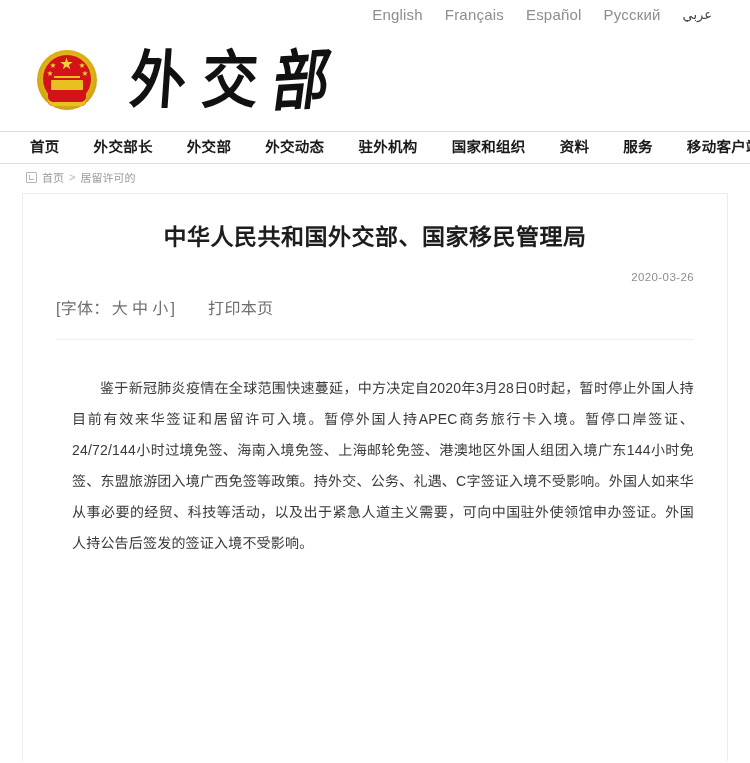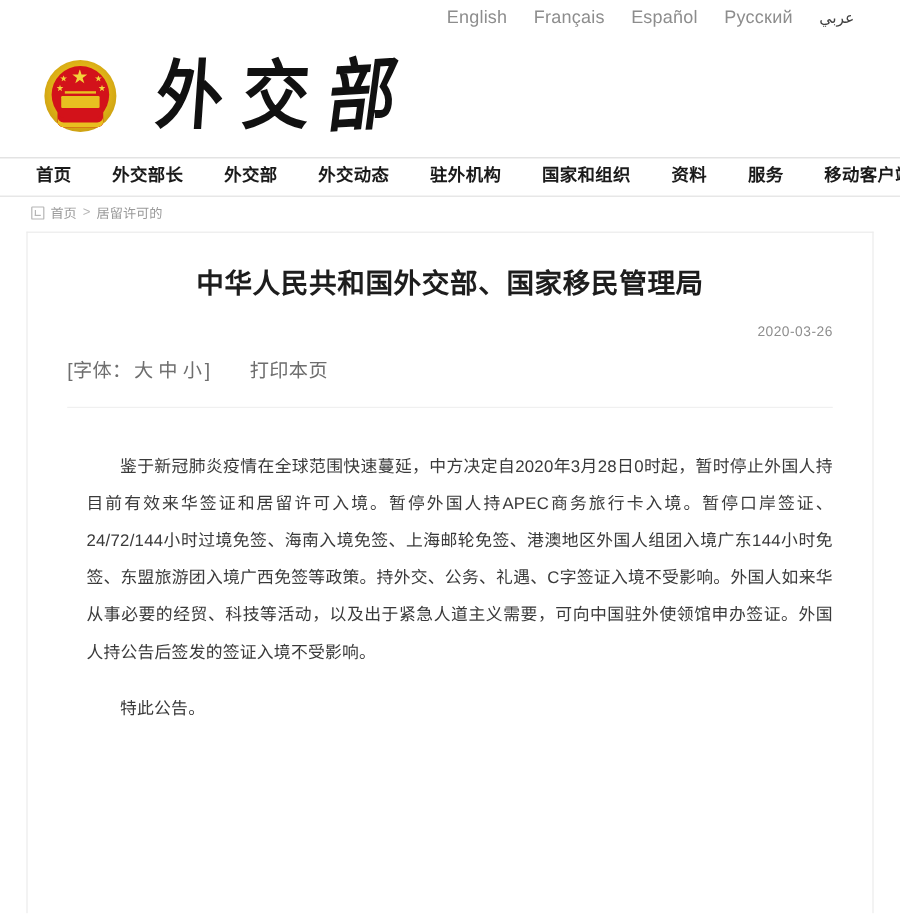--- a/index.html
+++ b/index.html
@@ -301,17 +301,16 @@
 
   <div class="article-tools">
     <span class="fontsizes"><span>[字体：</span><a class="fs" href="#">大</a><a class="fs" href="#">中</a><a class="fs" href="#">小</a><span>]</span></span>
     <a class="print-link" href="#">打印本页</a>
   </div>
 
   <div class="divider"></div>
 
   <div class="article-body">
     <p>鉴于新冠肺炎疫情在全球范围快速蔓延，中方决定自2020年3月28日0时起，暂时停止外国人持目前有效来华签证和居留许可入境。暂停外国人持APEC商务旅行卡入境。暂停口岸签证、24/72/144小时过境免签、海南入境免签、上海邮轮免签、港澳地区外国人组团入境广东144小时免签、东盟旅游团入境广西免签等政策。持外交、公务、礼遇、C字签证入境不受影响。外国人如来华从事必要的经贸、科技等活动，以及出于紧急人道主义需要，可向中国驻外使领馆申办签证。外国人持公告后签发的签证入境不受影响。</p>
-    <p>特此公告。</p>
 
   </div>
 
 </div>
 
 </body></html>

